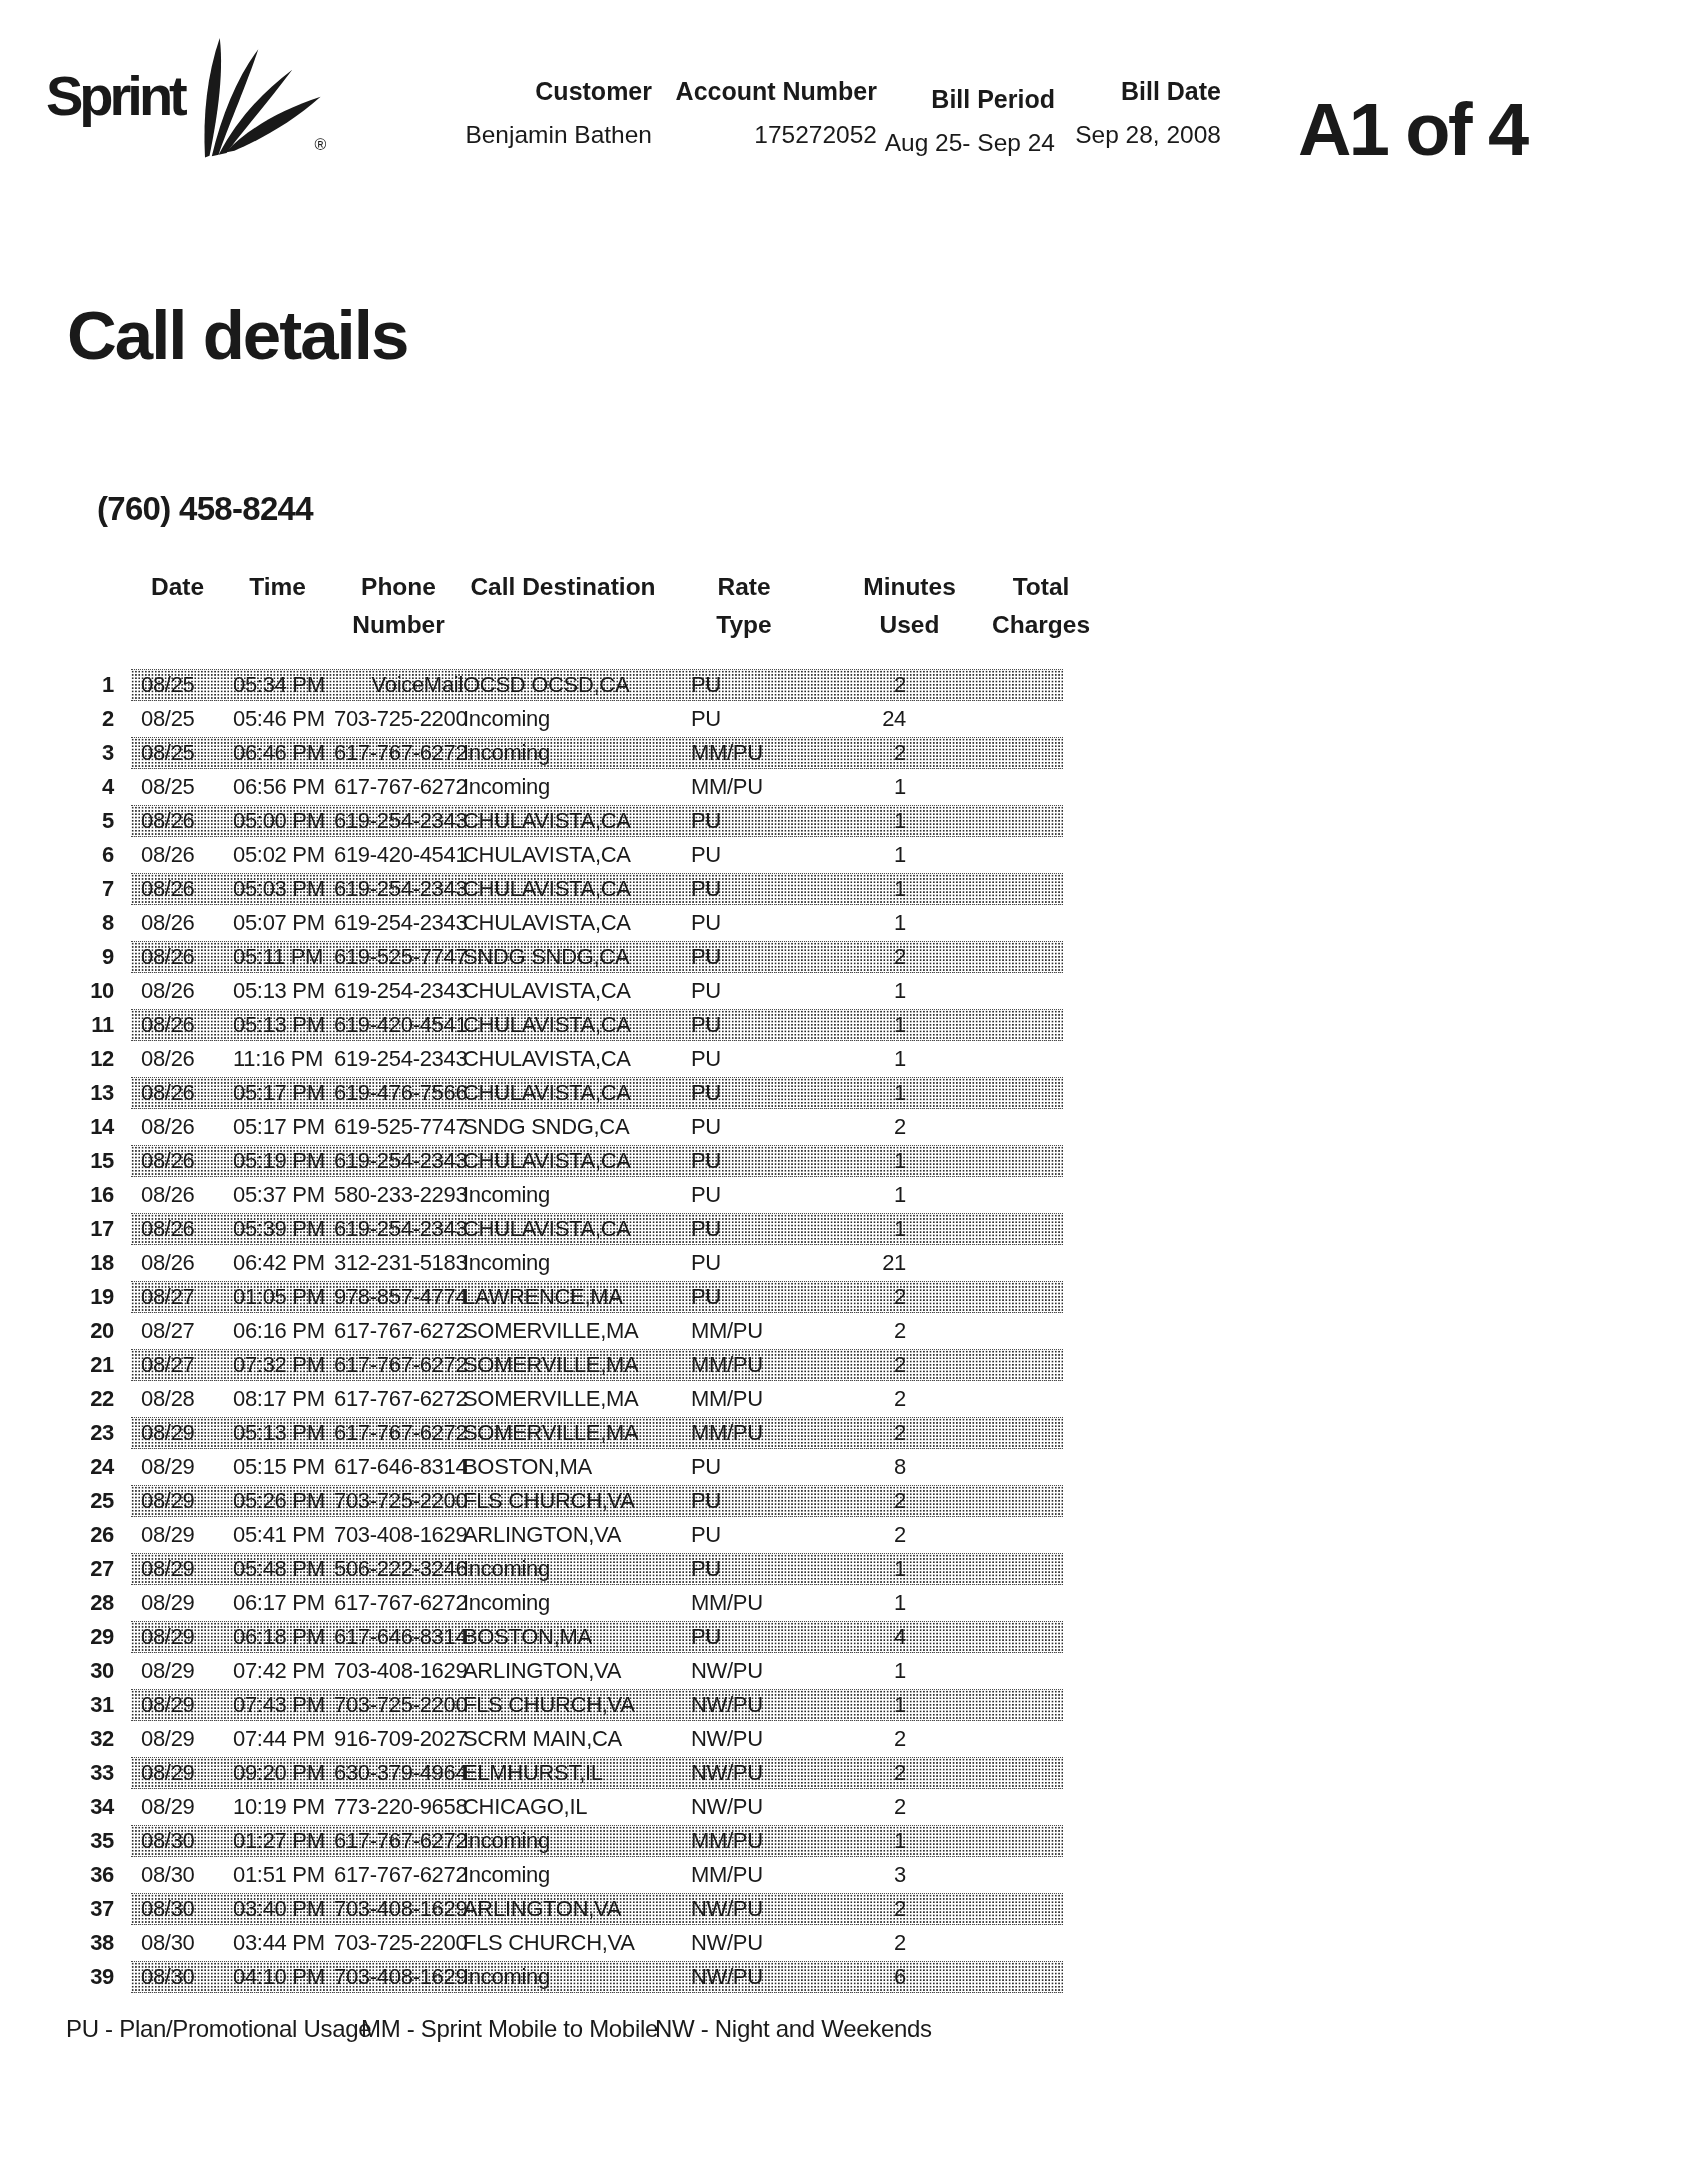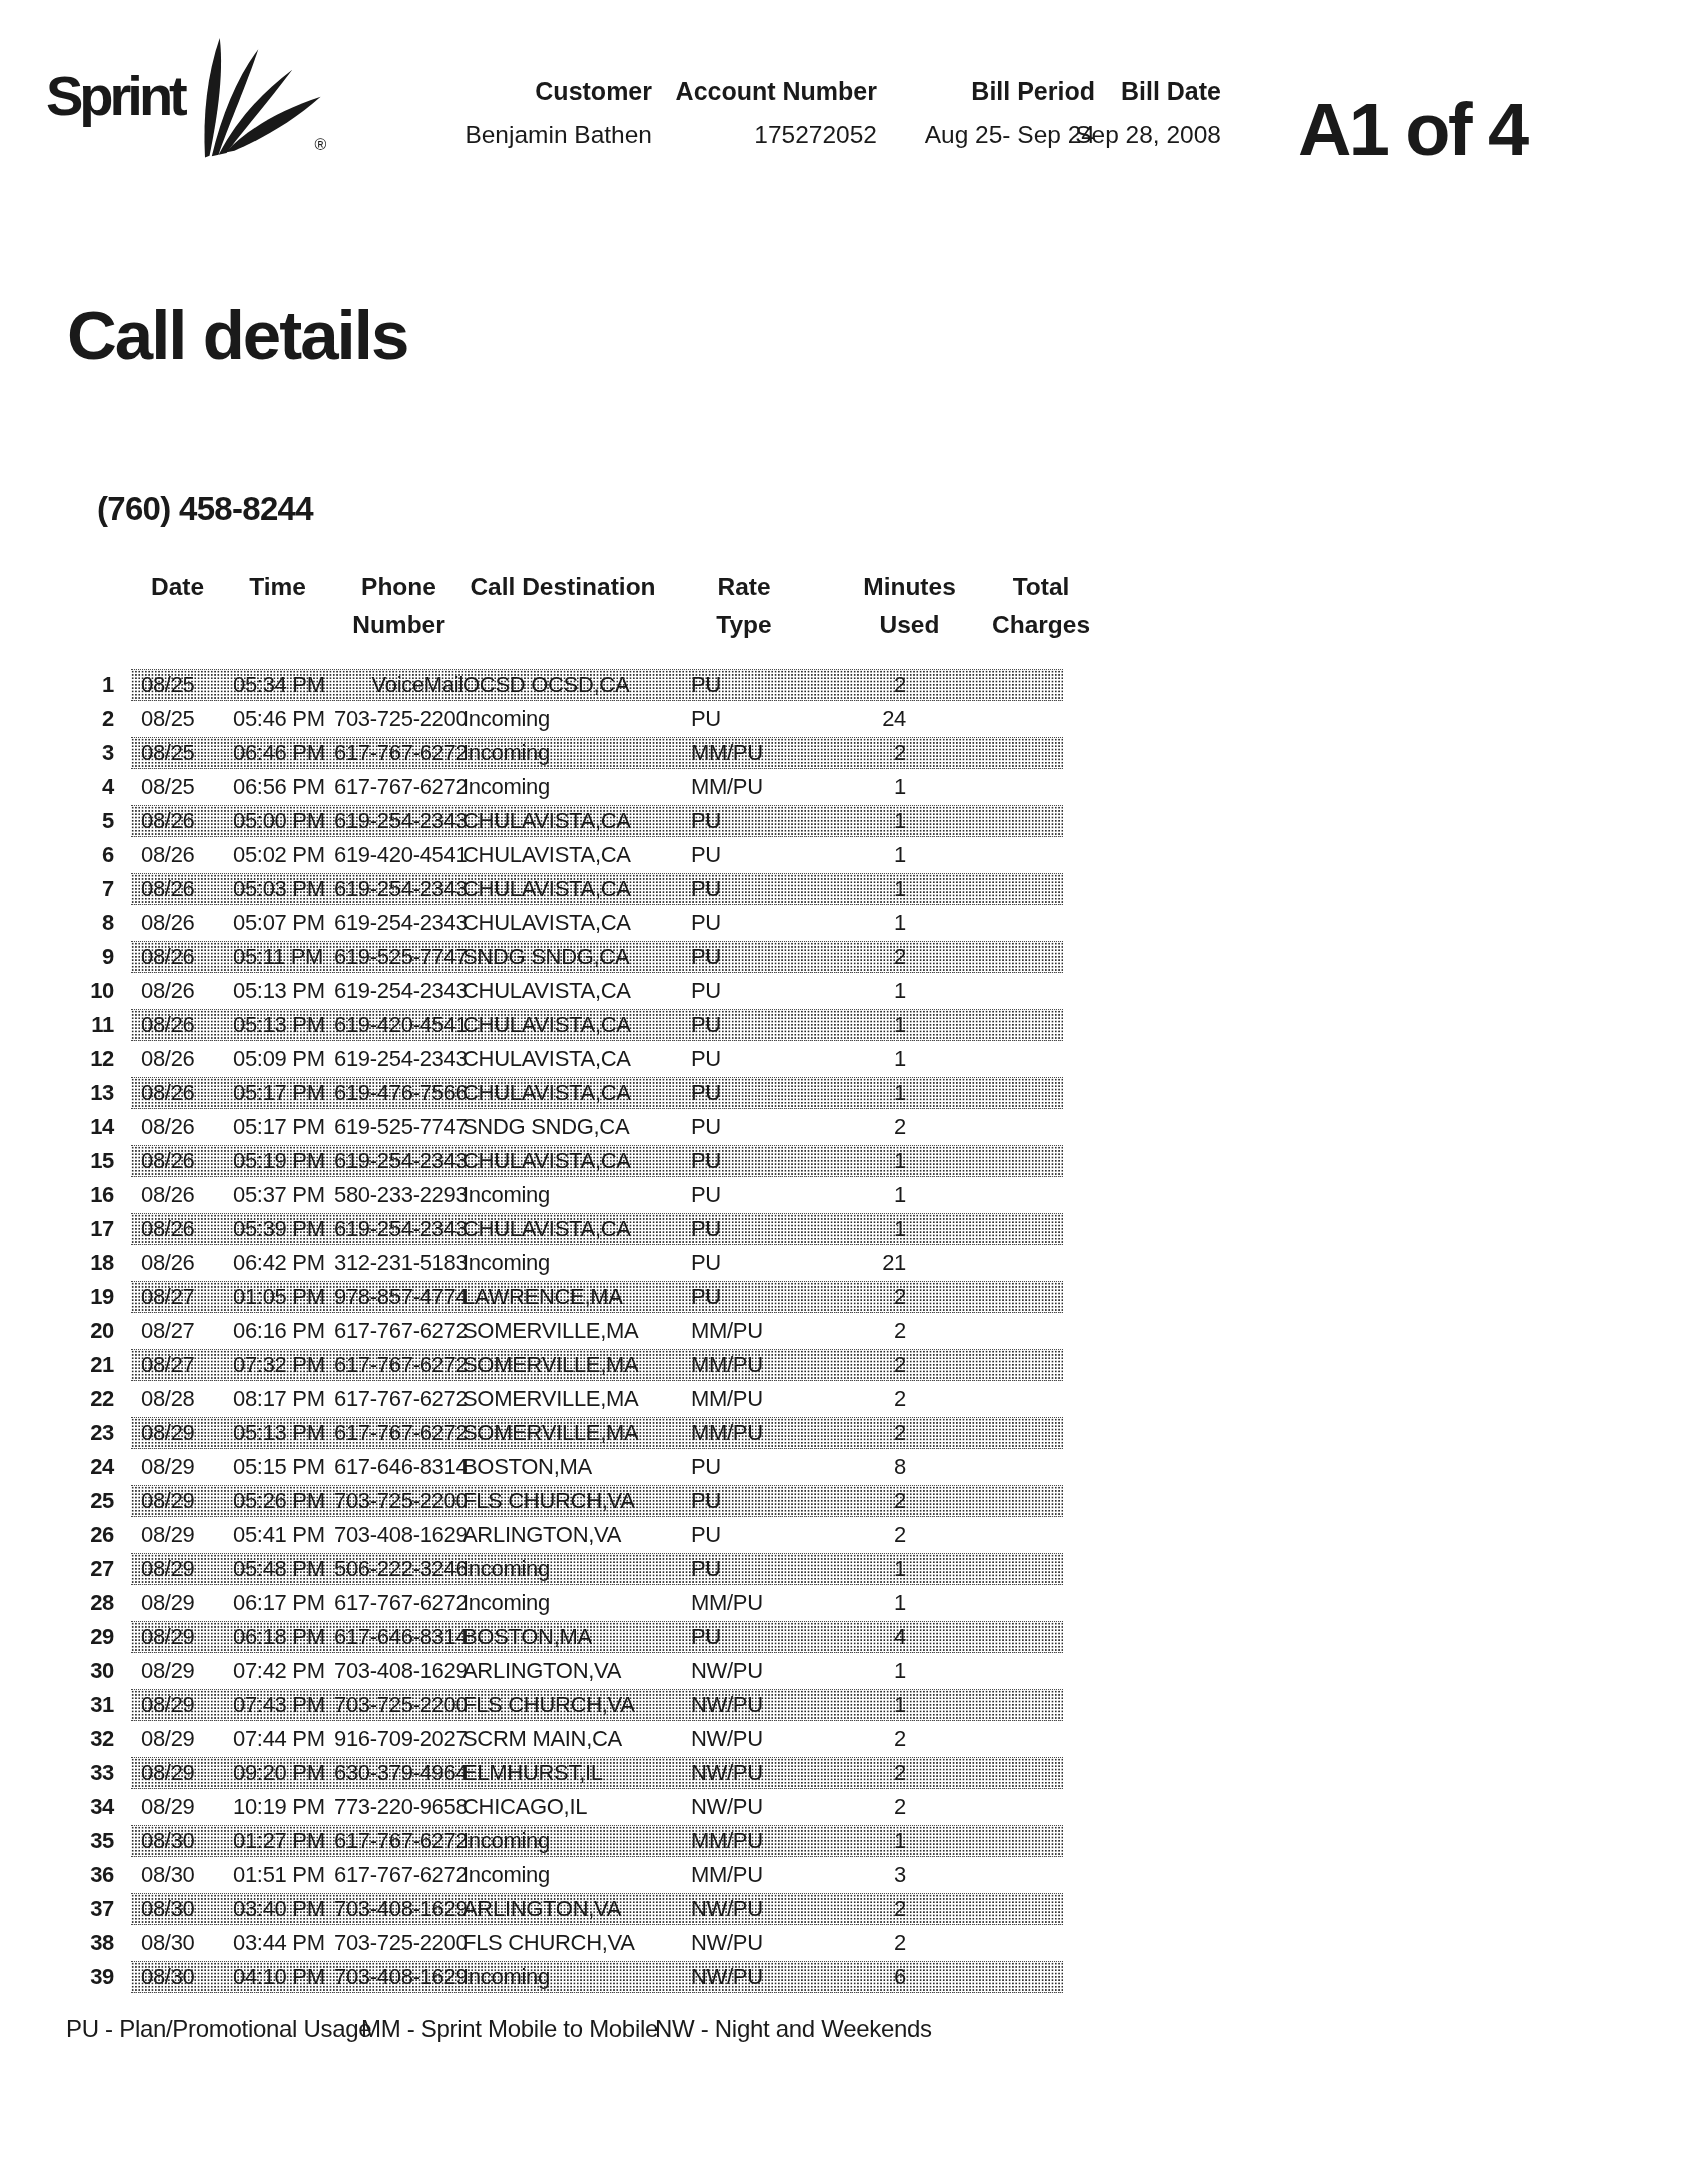--- a/index.html
+++ b/index.html
@@ -12,21 +12,21 @@
   .logo{position:absolute;top:32px;left:46px;display:flex;align-items:flex-end;}
   .logo-text{font-size:56px;font-weight:bold;letter-spacing:-4px;line-height:112px;color:#191919;}
   .logo-wing{width:136px;height:132px;margin-left:4px;margin-bottom:-12px;}
   .logo-reg{font-size:16px;line-height:16px;margin-left:-9.3px;margin-bottom:-1.3px;color:#191919;}
   
   .acct-field{position:absolute;top:77px;text-align:right;}
   .acct-field .lbl{font-size:25px;font-weight:bold;line-height:28px;}
   .acct-field .val{font-size:24.5px;line-height:26.5px;margin-top:17px;}
   .f-customer{right:1035px;}
   .f-account{right:810px;}
-  .f-period{right:592px;}
+  .f-period{right:632px;margin-top:8px;}
   .f-billdate{right:466px;}
   .page-label{position:absolute;left:1298px;top:87px;font-size:74px;font-weight:800;letter-spacing:-2.6px;}
   
   .doc-title{position:absolute;top:296px;left:67px;font-size:69px;font-weight:bold;letter-spacing:-2px;margin:0;}
   .phone-heading{position:absolute;top:490px;left:97px;font-size:33px;font-weight:bold;letter-spacing:-0.7px;}
   
   .thead{position:absolute;top:568px;left:0;width:1125px;height:79px;}
   .hcol{position:absolute;font-size:24.5px;font-weight:bold;text-align:center;}
   .hcol .hl{display:block;height:38px;line-height:38px;}
   .h-date {left:141px;width:73px;}
@@ -246,21 +246,21 @@
     <span class="cell c-phone">619-420-4541</span>
     <span class="cell c-dest">CHULAVISTA,CA</span>
     <span class="cell c-rate">PU</span>
     <span class="cell c-min">1</span>
     <span class="cell c-total"></span>
   </div>
 
   <div class="row">
     <span class="cell c-num">12</span>
     <span class="cell c-date">08/26</span>
-    <span class="cell c-time">05:09 PM</span>
+    <span class="cell c-time">11:16 PM</span>
     <span class="cell c-phone">619-254-2343</span>
     <span class="cell c-dest">CHULAVISTA,CA</span>
     <span class="cell c-rate">PU</span>
     <span class="cell c-min">1</span>
     <span class="cell c-total"></span>
   </div>
 
   <div class="row shaded">
     <span class="cell c-num">13</span>
     <span class="cell c-date">08/26</span>

